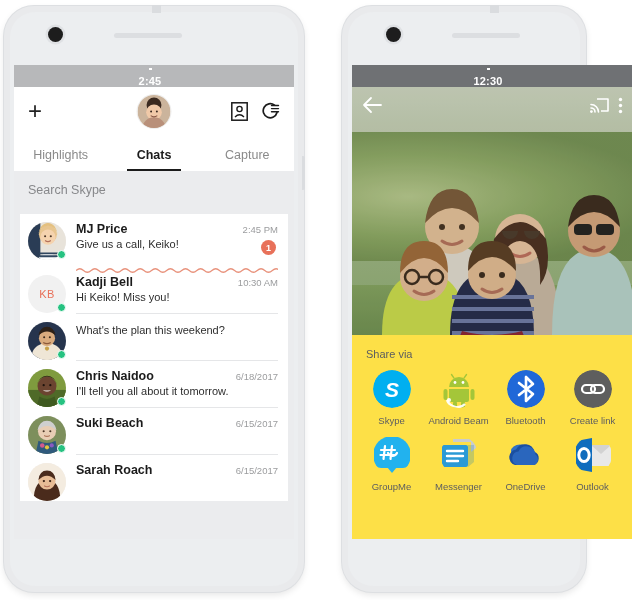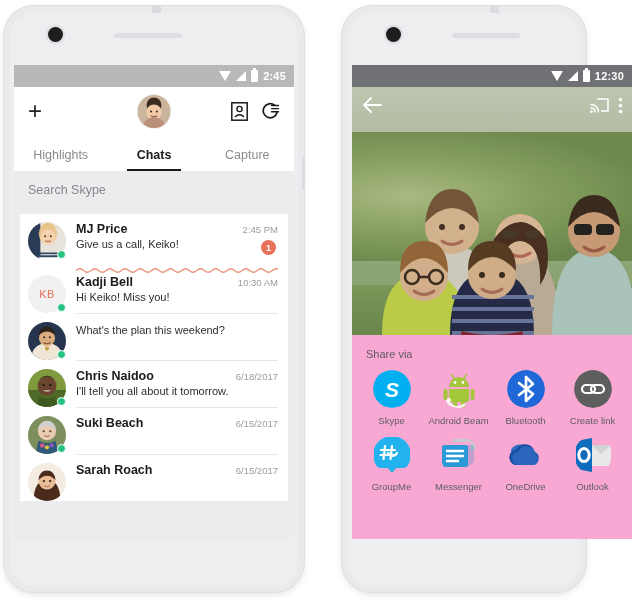--- a/index.html
+++ b/index.html
@@ -50,21 +50,21 @@
   .screen {
     position: absolute; left: 10px; top: 59px;
     width: 280px; height: 474px;
     background: #ffffff; overflow: hidden;
   }
 
   
   .statusbar {
     height: 22px; background: #b7b8ba;
     display: flex; align-items: center; justify-content: flex-end;
-    padding-right: 8px; gap: 5px;
+    padding-right: 8px; gap: 5px; flex-direction: column;
   }
   .statusbar.dark { background: #6f7174; }
   .sb-wifi {
     width: 0; height: 0;
     border-left: 6px solid transparent; border-right: 6px solid transparent;
     border-top: 10px solid #fff; border-radius: 1px;
   }
   .sb-sig {
     width: 0; height: 0;
     border-left: 10px solid transparent; border-bottom: 10px solid #fff;
@@ -163,21 +163,21 @@
 
   
   .photo-wrap { position: relative; width: 280px; height: 248px; overflow: hidden; }
   .photo-nav {
     position: absolute; top: 0; left: 0; right: 0; height: 36px;
     display: flex; align-items: center; padding: 0 9px; z-index: 3;
   }
   .pn-icons { margin-left: auto; display: flex; align-items: center; gap: 9px; }
 
   
-  .share-sheet { background: #f9a8d4; padding: 10px 0 8px 0; height: 204px; }
+  .share-sheet { background: #fde047; padding: 10px 0 8px 0; height: 204px; }
   .share-title { font-size: 11px; color: #5c5d60; padding: 3px 0 4px 14px; }
   .share-grid { display: flex; flex-wrap: wrap; padding: 6px 6px 0 6px; }
   .share-item {
     width: 25%; display: flex; flex-direction: column;
     align-items: center; margin-bottom: 10px;
   }
   .share-ico {
     width: 38px; height: 38px; border-radius: 50%;
     display: flex; align-items: center; justify-content: center;
     overflow: hidden; position: relative;

